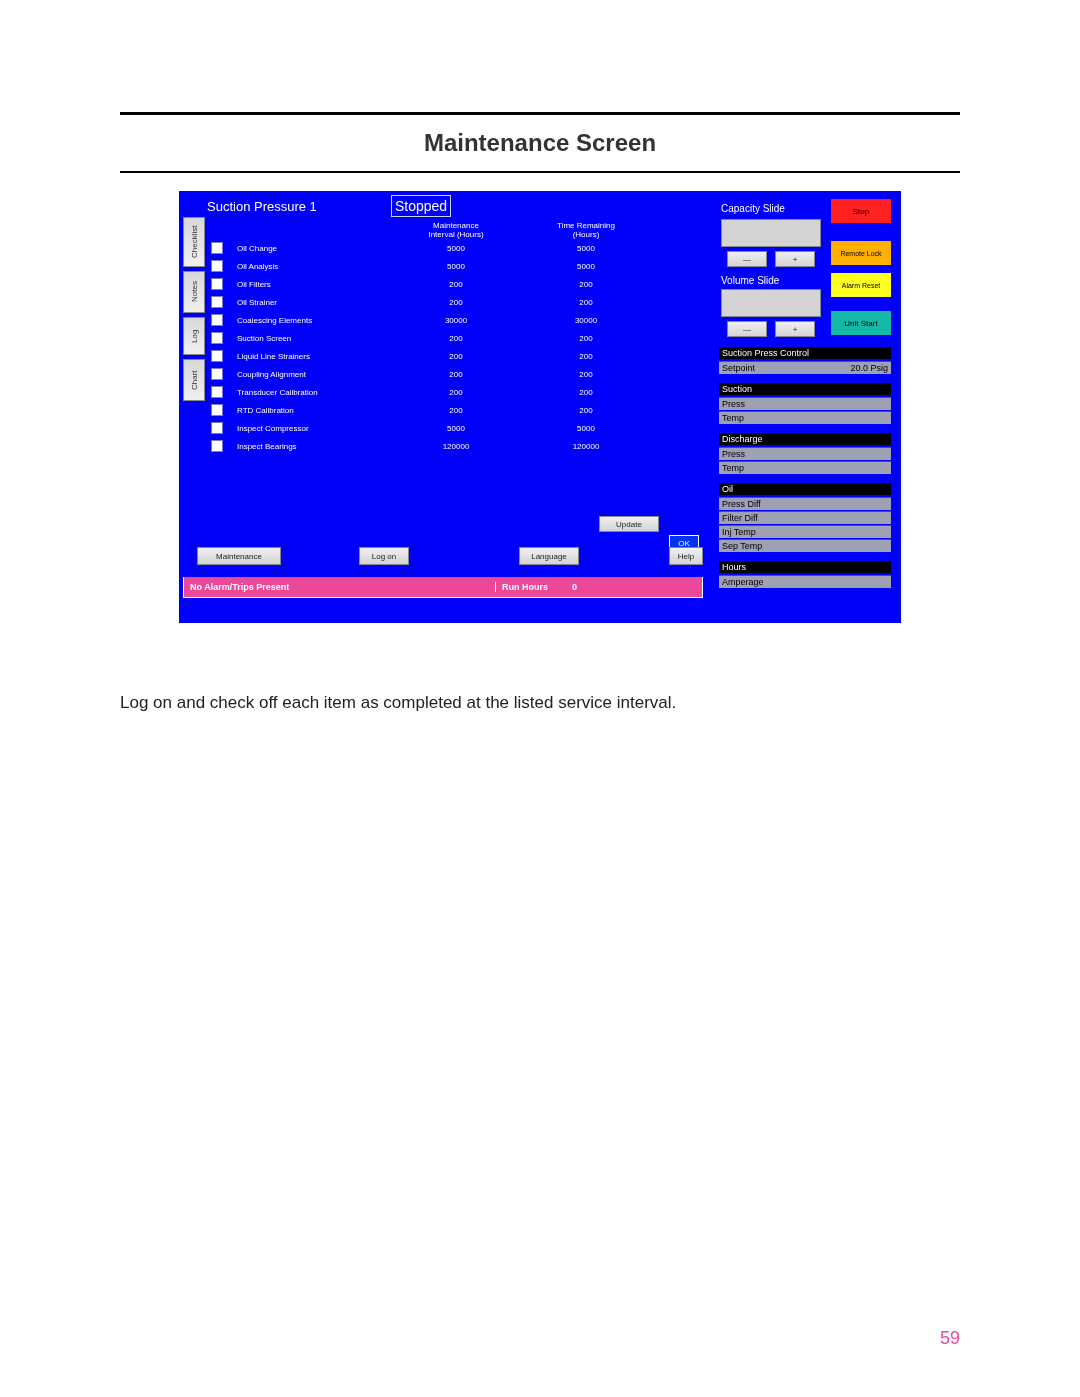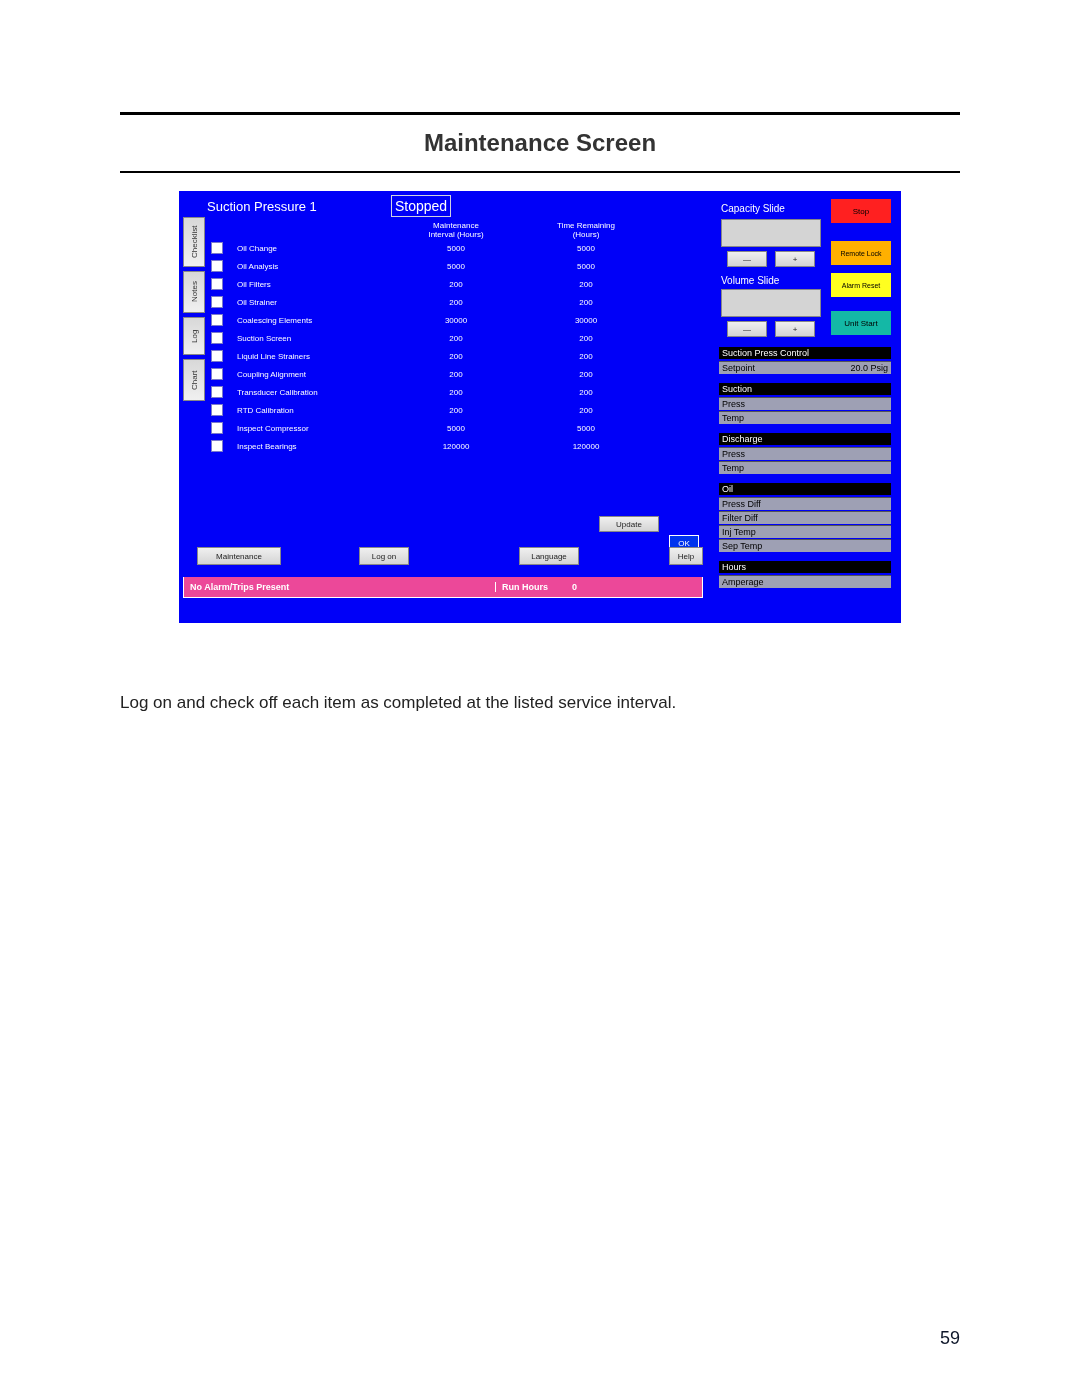--- a/index.html
+++ b/index.html
@@ -117,21 +117,21 @@
   .rp-sub  { color:#000; background:#9ea0b4; font-size:9px; padding:1px 3px; border-top:1px solid #555;}
   .statbar {
     left: 4px; bottom: 4px; width: 520px; height: 42px;
     font-size: 9px;
   }
   .pg-num {
     position: absolute;
     bottom: 48px;
     right: 120px;
     font-size: 18px;
-    color: #0f172a;
+    color: #ec4899;
   }
   .caption {
     font-size: 17px;
     color: #222;
     margin-top: 70px;
   }
 </style>
 </head>
 <body>
 

